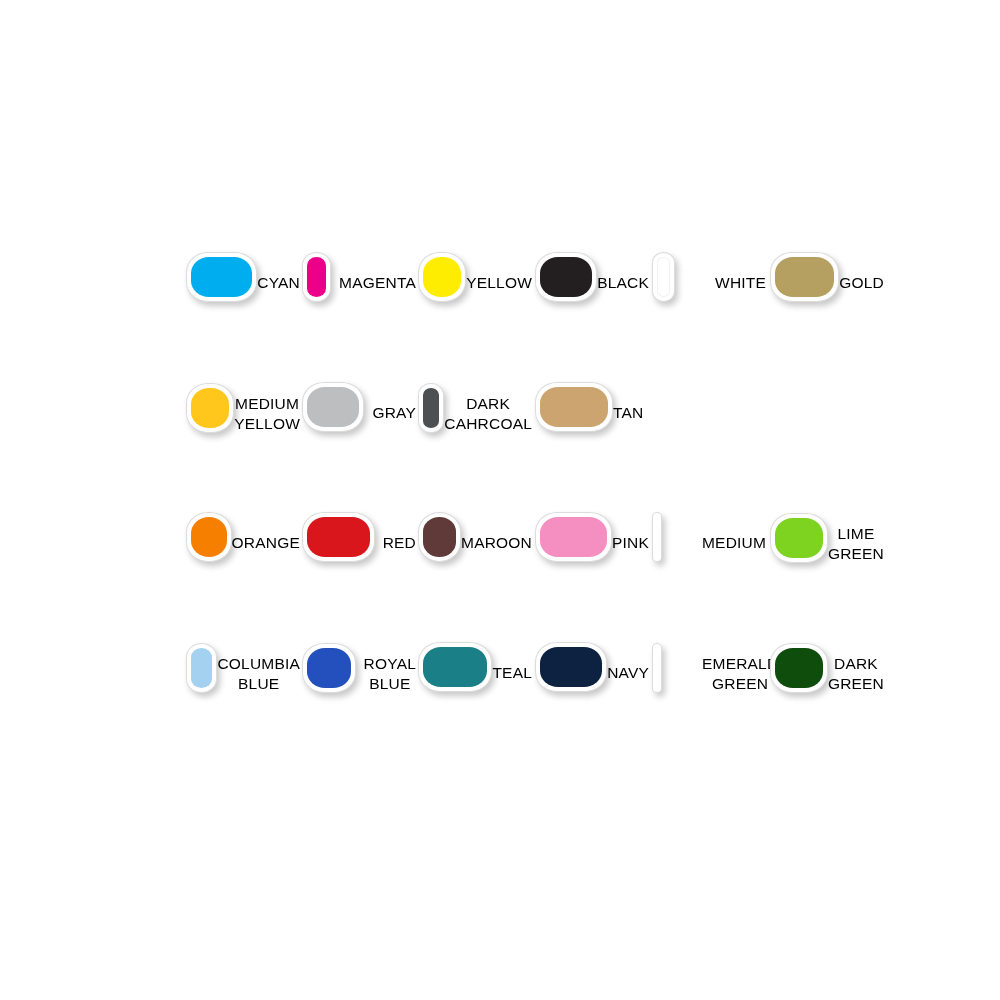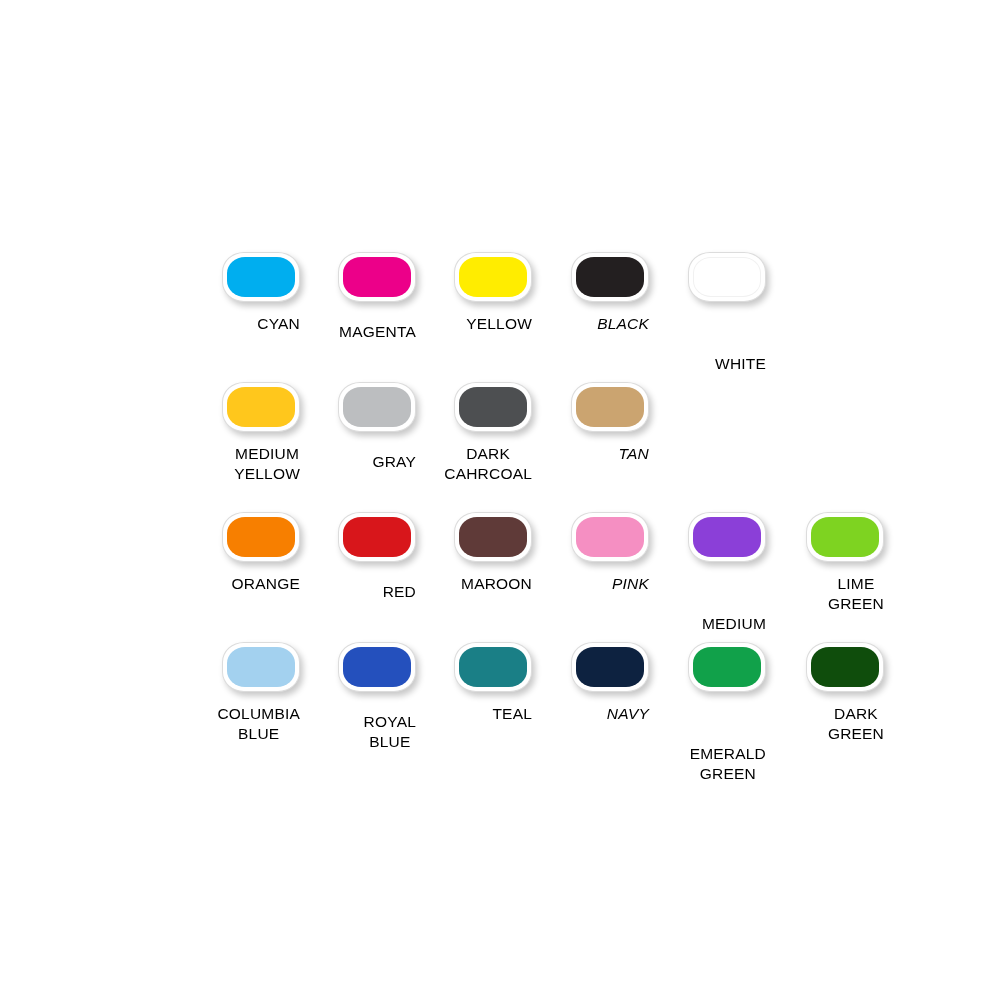--- a/index.html
+++ b/index.html
@@ -24,30 +24,30 @@
 
   .swatch-row {
     display: flex;
     align-items: flex-start;
     height: 130px;
   }
 
   .swatch-cell {
     width: 114px;
     display: flex;
-    flex-direction: column;
-    align-items: flex-end;
+    flex-direction: row;
+    align-items: center;
     flex: 0 0 auto;
   }
 
   
   .swatch-row .swatch-cell:nth-child(1) { margin-left: 0px; }
   .swatch-row .swatch-cell:nth-child(2) { margin-left: 2px; gap: 8px; }
   .swatch-row .swatch-cell:nth-child(3) { margin-left: 2px; }
-  .swatch-row .swatch-cell:nth-child(4) { margin-left: 3px; font-style: italic; }
+  .swatch-row .swatch-cell:nth-child(4) { margin-left: 3px; }
   .swatch-row .swatch-cell:nth-child(5) { margin-left: 3px; gap: 40px; }
   .swatch-row .swatch-cell:nth-child(6) { margin-left: 4px; }
 
   .swatch-chip {
     width: 78px;
     height: 50px;
     border-radius: 22px / 20px;
     background: #ffffff;
     border: 1px solid #dcdcdc;
     box-sizing: border-box;
@@ -107,20 +107,26 @@
           <div class="swatch-fill" style="background-color: rgb(35, 31, 32);"></div>
         </div>
         <div class="swatch-label">BLACK</div>
       </div>
       <div class="swatch-cell">
         <div class="swatch-chip">
           <div class="swatch-fill is-white" style="background-color: rgb(255, 255, 255);"></div>
         </div>
         <div class="swatch-label">WHITE</div>
       </div>
+      <div class="swatch-cell">
+        <div class="swatch-chip">
+          <div class="swatch-fill" style="background-color: rgb(181, 160, 98);"></div>
+        </div>
+        <div class="swatch-label">GOLD</div>
+      </div>
     </div>
     <div class="swatch-row">
       <div class="swatch-cell">
         <div class="swatch-chip">
           <div class="swatch-fill" style="background-color: rgb(255, 199, 28);"></div>
         </div>
         <div class="swatch-label">MEDIUM
 YELLOW</div>
       </div>
       <div class="swatch-cell">

